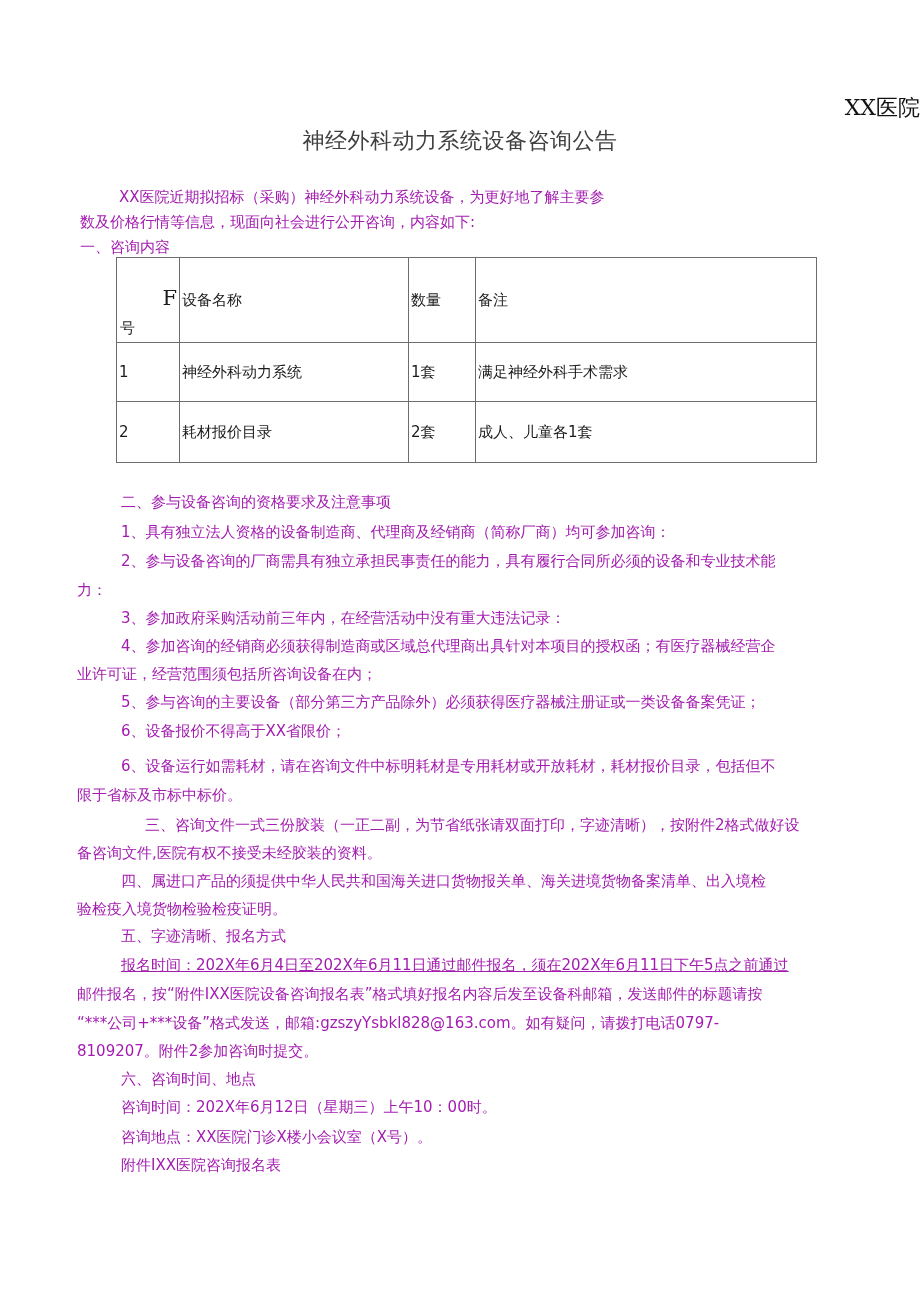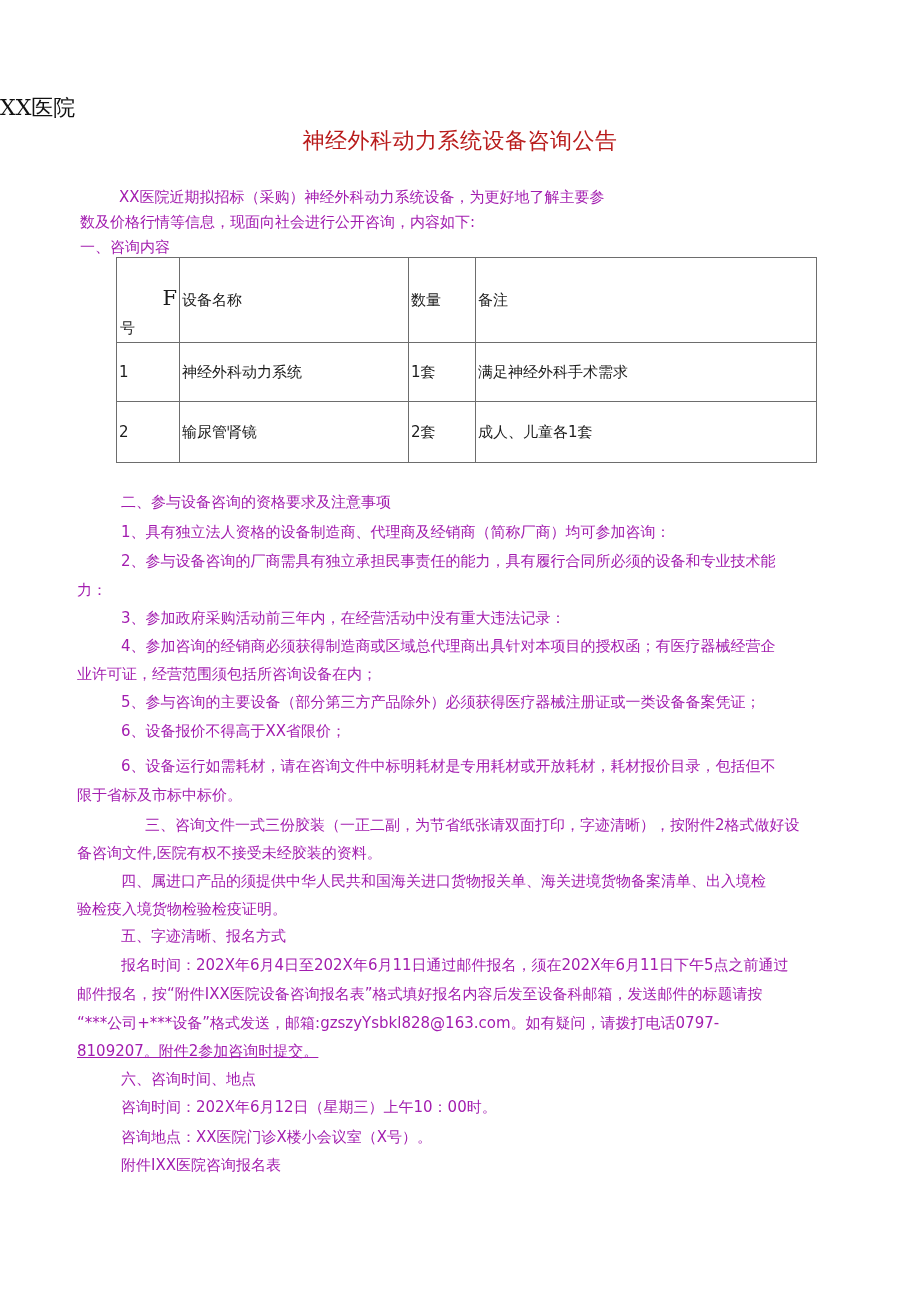--- a/index.html
+++ b/index.html
@@ -1,20 +1,20 @@
 <!DOCTYPE html>
 <html><head>
 <meta charset="utf-8">
 <style>
   html, body { margin:0; padding:0; background:#ffffff; }
   body { width:920px; height:1301px; position:relative; overflow:hidden;
          font-family:"DejaVu Sans", "Liberation Sans", sans-serif; color:#111; }
   .abs { position:absolute; white-space:nowrap; }
-  .title1 { left:0; width:920px; top:93px; text-align:left; font-size:22px; font-family:"DejaVu Serif","Liberation Serif",serif; color:#111; }
-  .title2 { left:0; width:920px; top:126px; text-align:center; font-size:22px; color:#b91c1c; letter-spacing:0.5px; }
+  .title1 { left:0; width:920px; top:93px; text-align:right; font-size:22px; font-family:"DejaVu Serif","Liberation Serif",serif; color:#111; }
+  .title2 { left:0; width:920px; top:126px; text-align:center; font-size:22px; color:#404040; letter-spacing:0.5px; }
   .p { font-size:15px; line-height:20px; color:#a21caf; }
   table.cons { position:absolute; left:116px; top:257px; width:701px; border-collapse:collapse; font-size:15px; color:#1a1a1a; }
   table.cons td { border:1px solid #6d6d6d; padding:0 0 0 2px; vertical-align:middle; }
   .row-h td { height:84px; }
   .row-1 td { height:58px; }
   .row-2 td { height:60px; }
   .c1 { width:60px; position:relative; }
   .c2 { width:226px; }
   .c3 { width:64px; }
   .hdr-F { position:absolute; right:2px; top:28px; font-size:21px; font-family:"DejaVu Serif","Liberation Serif",serif; }
@@ -45,21 +45,21 @@
       <td>备注</td>
     </tr>
     <tr class="row-1">
       <td class="c1">1</td>
       <td class="c2">神经外科动力系统</td>
       <td class="c3">1套</td>
       <td>满足神经外科手术需求</td>
     </tr>
     <tr class="row-2">
       <td class="c1">2</td>
-      <td class="c2">输尿管肾镜</td>
+      <td class="c2">耗材报价目录</td>
       <td class="c3">2套</td>
       <td>成人、儿童各1套</td>
     </tr>
   </tbody>
     </table>
 
   <div class="abs p" style="left:121px; top:492px;">二、参与设备咨询的资格要求及注意事项</div>
   <div class="abs p" style="left:121px; top:522px;">1、具有独立法人资格的设备制造商、代理商及经销商（简称厂商）均可参加咨询：</div>
   <div class="abs p" style="left:121px; top:551px;">2、参与设备咨询的厂商需具有独立承担民事责任的能力，具有履行合同所必须的设备和专业技术能</div>
   <div class="abs p" style="left:77px; top:580px;">力：</div>
@@ -71,23 +71,23 @@
   <div class="abs p" style="left:121px; top:756px;">6、设备运行如需耗材，请在咨询文件中标明耗材是专用耗材或开放耗材，耗材报价目录，包括但不</div>
   <div class="abs p" style="left:77px; top:785px;">限于省标及市标中标价。</div>
 
   <div class="abs p" style="left:121px; top:815px;margin-left:24px;">三、咨询文件一式三份胶装（一正二副，为节省纸张请双面打印，字迹清晰），按附件2格式做好设</div>
   <div class="abs p" style="left:77px; top:843px;">备咨询文件,医院有权不接受未经胶装的资料。</div>
 
   <div class="abs p" style="left:121px; top:871px;">四、属进口产品的须提供中华人民共和国海关进口货物报关单、海关进境货物备案清单、出入境检</div>
   <div class="abs p" style="left:77px; top:899px;">验检疫入境货物检验检疫证明。</div>
 
   <div class="abs p" style="left:121px; top:926px;">五、字迹清晰、报名方式</div>
-  <div class="abs p" style="left:121px; top:955px;">报名时间：202X年6月4日至202X年6月11日通过邮件报名，须在202X年6月11日下午5点之前通过</div>
+  <div class="abs p" style="left:121px; top:955px;text-decoration:underline;">报名时间：202X年6月4日至202X年6月11日通过邮件报名，须在202X年6月11日下午5点之前通过</div>
   <div class="abs p" style="left:77px; top:984px;">邮件报名，按“附件IXX医院设备咨询报名表”格式填好报名内容后发至设备科邮箱，发送邮件的标题请按</div>
   <div class="abs p" style="left:77px; top:1013px;">“***公司+***设备”格式发送，邮箱:gzszyYsbkl828@163.com。如有疑问，请拨打电话0797-</div>
-  <div class="abs p" style="left:77px; top:1041px;text-decoration:underline;">8109207。附件2参加咨询时提交。</div>
+  <div class="abs p" style="left:77px; top:1041px;">8109207。附件2参加咨询时提交。</div>
 
   <div class="abs p" style="left:121px; top:1069px;">六、咨询时间、地点</div>
   <div class="abs p" style="left:121px; top:1097px;text-align:right;">咨询时间：202X年6月12日（星期三）上午10：00时。</div>
   <div class="abs p" style="left:121px; top:1127px;">咨询地点：XX医院门诊X楼小会议室（X号）。</div>
   <div class="abs p" style="left:121px; top:1155px;">附件IXX医院咨询报名表</div>
 
 </div>
 
 </body></html>

